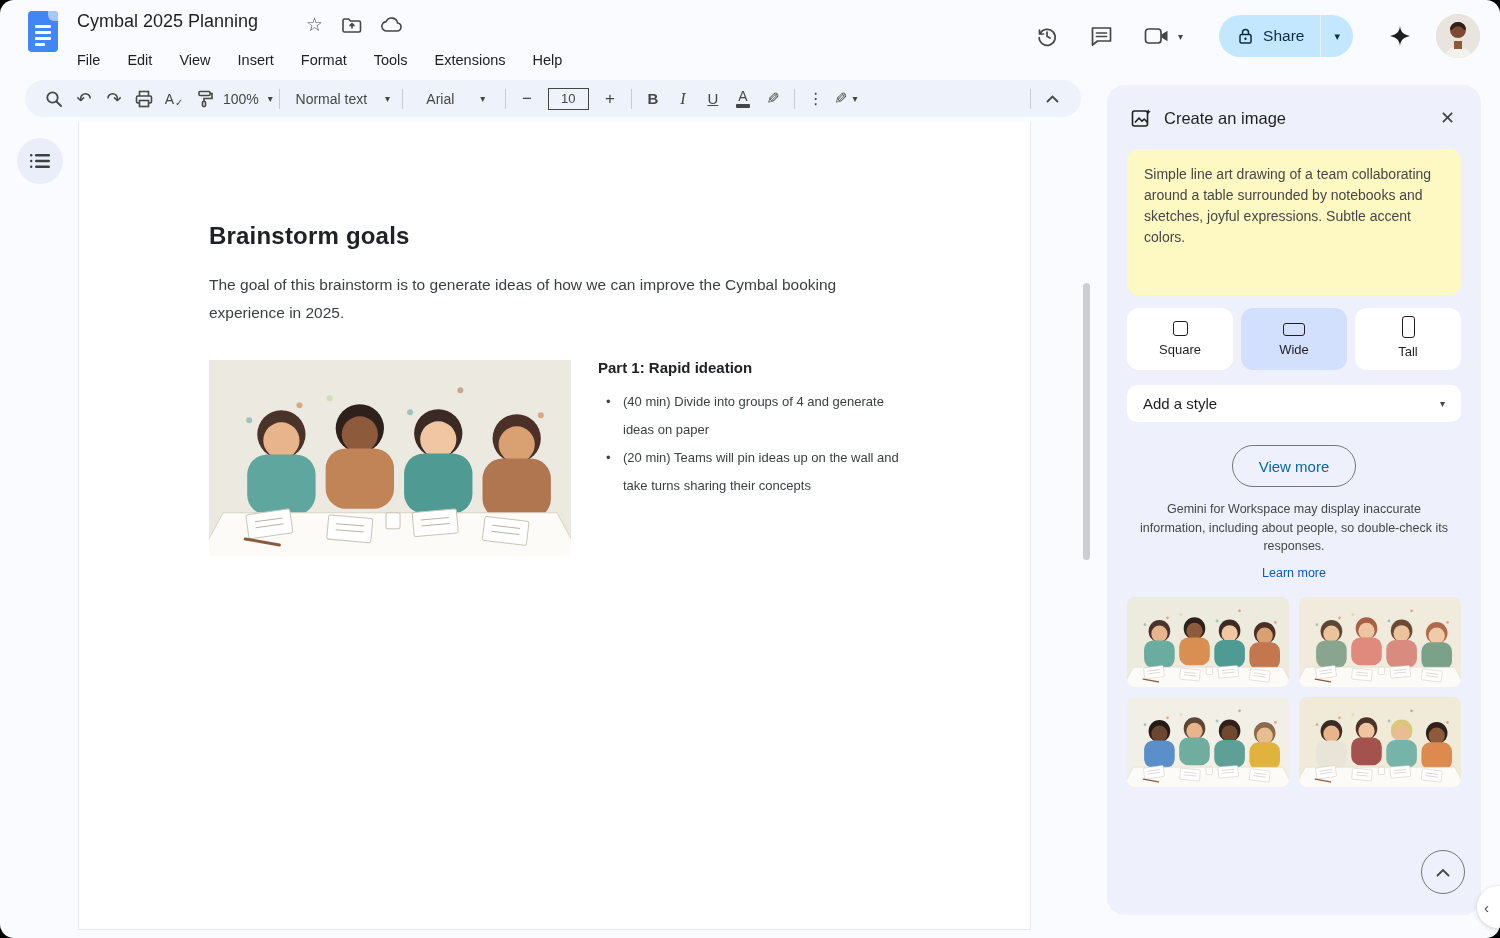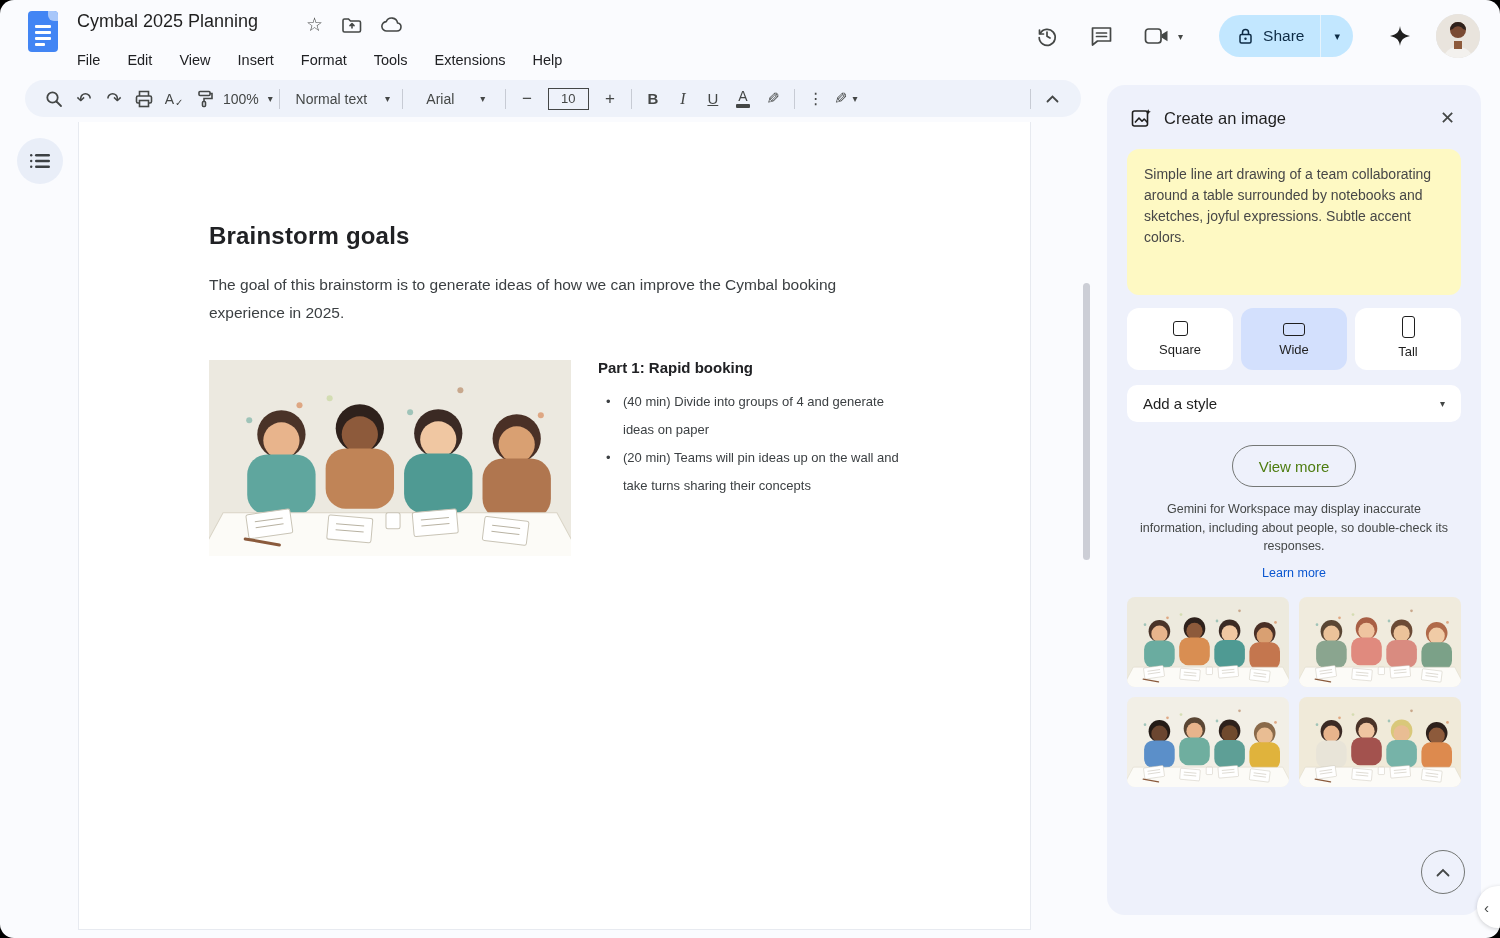--- a/index.html
+++ b/index.html
@@ -60,21 +60,21 @@
   .aspect { flex:1; height:62px; background:#fff; border-radius:12px; display:flex; flex-direction:column; align-items:center; justify-content:center; cursor:pointer; }
   .aspect.selected { background:#d3e0fd; }
   .aspect .lbl { font-size:13px; color:#1f1f1f; margin-top:6px; }
   .shape { border:1.8px solid #1f1f1f; border-radius:3px; }
   .shape.sq { width:15px; height:15px; }
   .shape.wd { width:22px; height:13px; margin-top:2px; }
   .shape.tl { width:13px; height:22px; margin-top:-3px; }
   .style-bar { margin:15px 20px 0 20px; height:37px; background:#fff; border-radius:10px; display:flex; align-items:center; padding:0 16px; cursor:pointer; }
   .style-bar .lbl { flex:1; font-size:15px; color:#1f1f1f; }
   .viewmore-wrap { display:flex; justify-content:center; margin-top:23px; }
-  .viewmore { height:42px; padding:0 26px; border:1px solid #747775; border-radius:21px; background:transparent; font-size:15px; font-weight:500; color:#4d7c0f; cursor:pointer; display:flex; align-items:center; font-family:inherit; }
+  .viewmore { height:42px; padding:0 26px; border:1px solid #747775; border-radius:21px; background:transparent; font-size:15px; font-weight:500; color:#0369a1; cursor:pointer; display:flex; align-items:center; font-family:inherit; }
   .disclaimer { margin:13px auto 0 auto; width:312px; text-align:center; font-size:12.5px; line-height:18.5px; color:#444746; }
   .learnmore { display:block; text-align:center; margin-top:10px; font-size:12.5px; color:#0b57d0; text-decoration:none; cursor:pointer; }
   .thumb-grid { display:grid; grid-template-columns:1fr 1fr; gap:10px; margin:17px 20px 0 20px; }
   .thumb { height:90px; border-radius:8px; overflow:hidden; cursor:pointer; }
   .scrolltop { position:absolute; right:16px; bottom:21px; width:44px; height:44px; border-radius:50%; border:1px solid #747775; display:flex; align-items:center; justify-content:center; cursor:pointer; background:transparent; }
   .edge-collapse { position:absolute; left:1477px; top:886px; width:42px; height:42px; border-radius:50%; background:#fff; box-shadow:0 1px 4px rgba(0,0,0,.18); display:flex; align-items:center; justify-content:flex-start; padding-left:7px; font-size:15px; color:#444746; cursor:pointer; }
   svg { display:block; }
 </style>
 </head>
 <body>
@@ -300,21 +300,21 @@
             <rect x="273" y="158" width="44" height="24" rx="2" fill="#ffffff" stroke="#c9c4b6"></rect>
             <line x1="281" y1="166" x2="309" y2="166" stroke="#b8b2a2"></line>
             <line x1="281" y1="172" x2="309" y2="172" stroke="#b8b2a2"></line>
           </g>
           <rect x="176" y="152" width="14" height="16" rx="2" fill="#fff" stroke="#c9c4b6"></rect>
           <line x1="36" y1="178" x2="70" y2="184" stroke="#8a5a3c" stroke-width="3" stroke-linecap="round"></line>
         </svg>
       </div>
 
     <div class="doc-col2">
-      <div class="doc-sub">Part 1: Rapid booking</div>
+      <div class="doc-sub">Part 1: Rapid ideation</div>
       <ul class="doc-bullets">
         <li>(40 min) Divide into groups of 4 and generate ideas on paper</li>
         <li>(20 min) Teams will pin ideas up on the wall and take turns sharing their concepts</li>
       </ul>
     </div>
   </div>
 
   <div class="doc-scrollbar"></div>
 
   <div class="sidebar">

